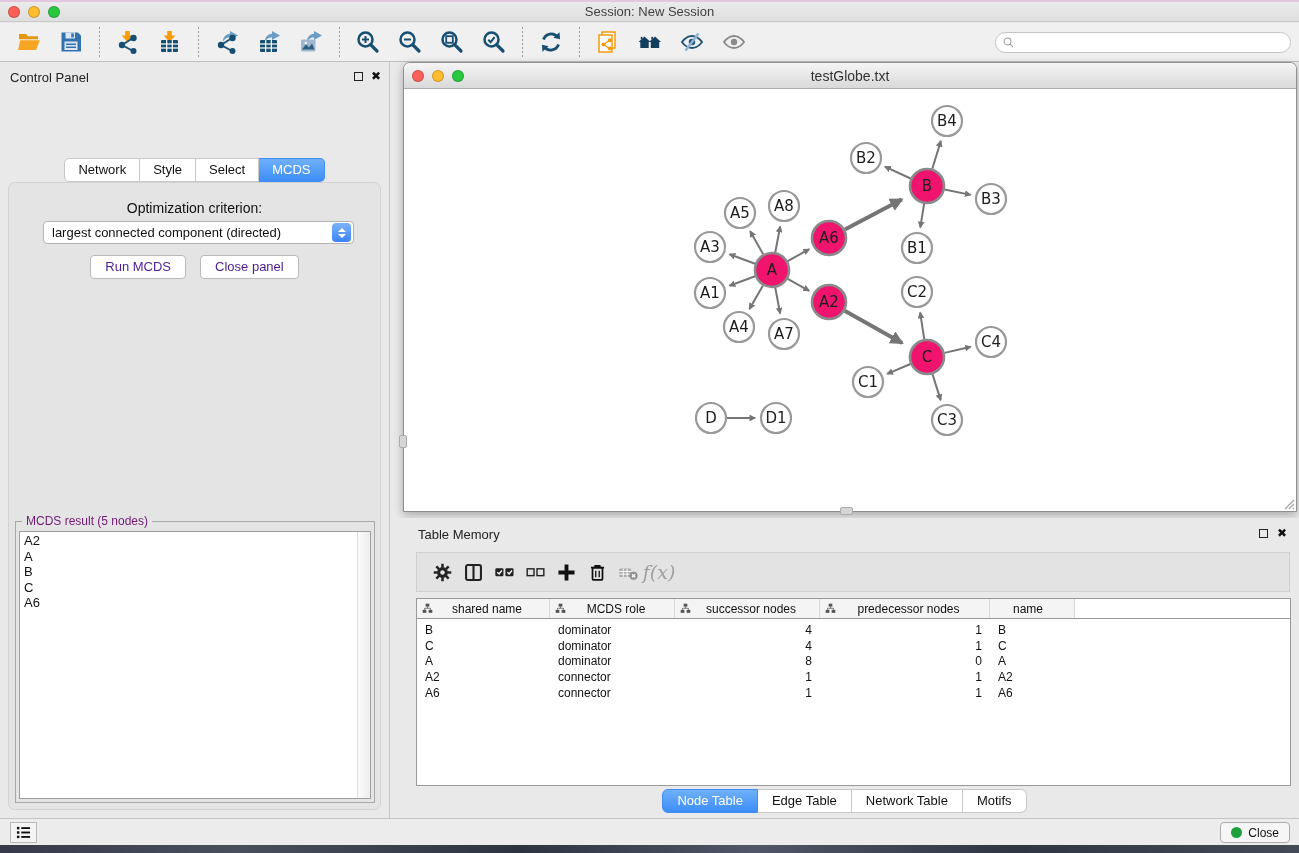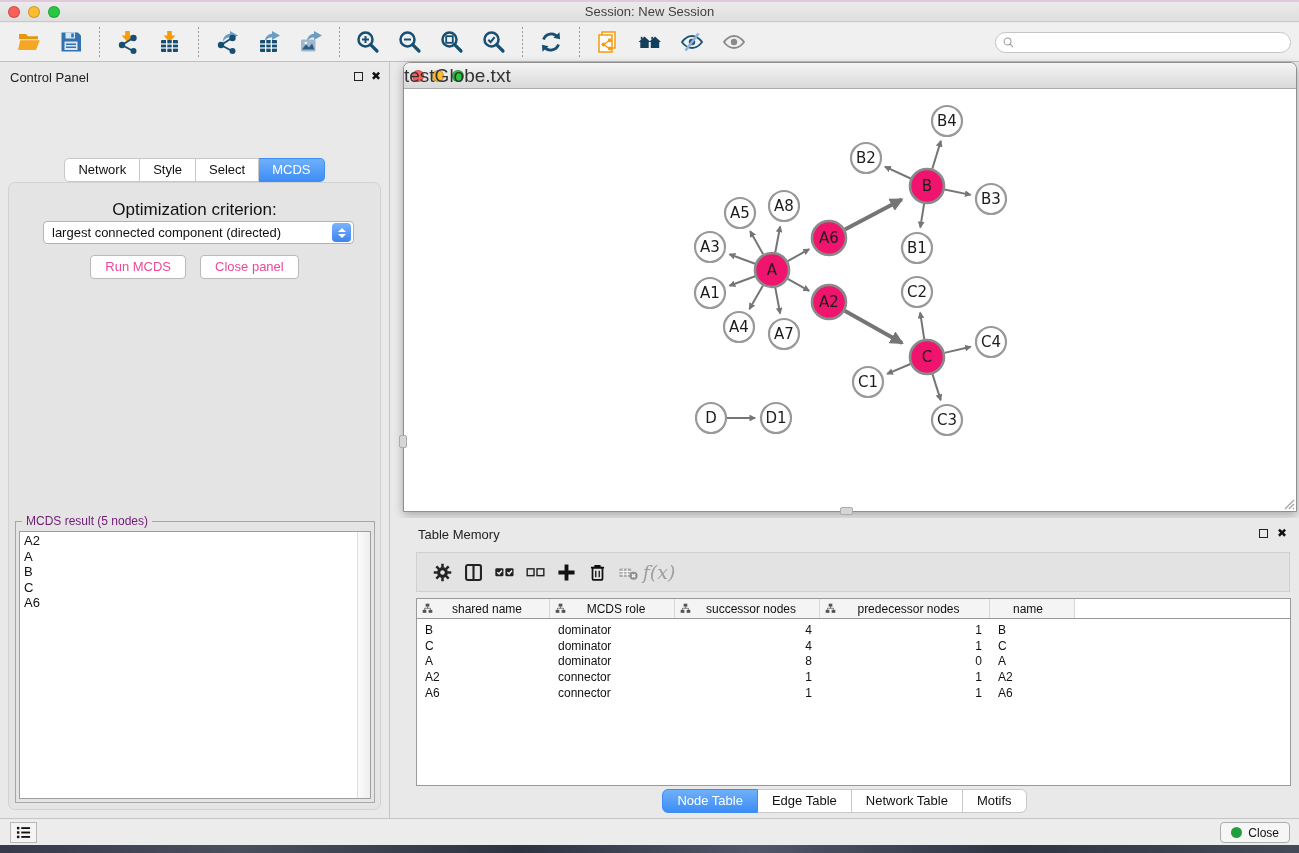--- a/index.html
+++ b/index.html
@@ -39,31 +39,31 @@
   .close-ico { font-size:12px; color:#111; line-height:12px; }
 
   .cp-tabs { position:absolute; left:0; top:96px; width:100%; display:flex; justify-content:center; }
   .cp-tab { font-size:13px; padding:3px 13px 4px; background:#fff; border:1px solid #C8C8C8; border-left:none; color:#111; }
   .cp-tab:first-child { border-left:1px solid #C8C8C8; border-radius:5px 0 0 5px; }
   .cp-tab:last-child { border-radius:0 5px 5px 0; }
   .cp-tab.active { background:linear-gradient(#6FB0F9,#3D8DF6); color:#fff; border-color:#3D8DF6; }
 
   .cp-content { position:absolute; left:8px; right:8px; top:120px; bottom:8px;
     background:#E4E4E4; border:1px solid #D2D2D2; border-radius:7px; }
-  .opt-label { position:absolute; top:17px; left:0; right:0; text-align:center; font-size:17px; color:#111; }
+  .opt-label { position:absolute; top:17px; left:0; right:0; text-align:center; font-size:14px; color:#111; }
   .opt-select { position:absolute; top:38px; left:34px; right:26px; height:23px; background:#fff;
     border:1px solid #B3B3B3; border-radius:4px; display:flex; align-items:center; }
   .opt-select .sel-text { flex:1; font-size:13px; color:#111; padding-left:8px; white-space:nowrap; overflow:hidden; }
   .sel-stepper { width:19px; height:19px; margin-right:2px; border-radius:4px;
     background:linear-gradient(#7CB4FA,#3C82F7); display:flex; flex-direction:column;
     align-items:center; justify-content:center; gap:2px; }
   .sel-stepper .up { width:0; height:0; border-left:4px solid transparent; border-right:4px solid transparent; border-bottom:4px solid #fff; }
   .sel-stepper .dn { width:0; height:0; border-left:4px solid transparent; border-right:4px solid transparent; border-top:4px solid #fff; }
   .cp-buttons { position:absolute; top:72px; left:0; right:0; display:flex; justify-content:center; gap:14px; }
-  .mac-btn { font-size:13px; color:#ec4899; background:#fff; border:1px solid #B9B9B9; border-radius:4px;
+  .mac-btn { font-size:13px; color:#4c1d95; background:#fff; border:1px solid #B9B9B9; border-radius:4px;
     padding:3px 14px 4px; }
 
   .groupbox { position:absolute; left:6px; right:5px; top:338px; bottom:6px;
     border:1px solid #A8A8A8; }
   .groupbox legend,
   .gb-legend { position:absolute; top:-8px; left:6px; background:#E4E4E4; padding:0 4px; font-size:12px; color:#701a75; }
   .gb-list { position:absolute; left:3px; right:3px; top:9px; bottom:3px; background:#fff; border:1px solid #9E9E9E; overflow:hidden; }
   .gb-items { position:absolute; left:0; top:0; right:13px; bottom:0; padding:1px 0 0 4px; }
   .gb-item { font-size:13px; color:#111; line-height:15.5px; }
   .gb-scroll { position:absolute; right:0; top:0; bottom:0; width:13px; background:linear-gradient(90deg,#FBFBFB,#EDEDED); border-left:1px solid #DDD; }
@@ -71,21 +71,21 @@
   
   .right-area { position:absolute; left:390px; top:62px; width:909px; height:756px; background:#E9E9E9; }
 
   
   .net-window { position:absolute; left:13px; right:2px; top:0; height:450px;
     border:1px solid #8F8F8F; border-radius:7px 7px 0 0; background:#fff;
     box-shadow:0 3px 10px rgba(0,0,0,.28); }
   .net-titlebar { position:absolute; left:0; top:0; right:0; height:26px;
     background:linear-gradient(#F5F5F5,#D9D9D9); border-bottom:1px solid #ABABAB;
     border-radius:6px 6px 0 0; display:flex; align-items:center; }
-  .net-titlebar .title { position:absolute; left:0; right:0; font-size:19px; color:#333; }
+  .net-titlebar .title { position:absolute; left:0; right:0; text-align:center; font-size:14px; color:#333; }
   .net-canvas { position:absolute; left:0; top:26px; right:0; bottom:0; background:#fff; overflow:hidden;text-align:right; }
   .resize-grip { position:absolute; right:1px; bottom:1px; width:14px; height:14px; }
   .split-handle-left { position:absolute; left:-5px; top:372px; width:8px; height:13px; background:#D6D6D6; border:1px solid #ABABAB; border-radius:2px; }
   .split-handle-bottom { position:absolute; left:436px; bottom:-4px; width:13px; height:8px; background:#D6D6D6; border:1px solid #ABABAB; border-radius:2px; }
 
   
   .table-panel { position:absolute; left:0; right:0; top:456px; bottom:0; background:#E9E9E9; }
   .tp-head-title { position:absolute; left:28px; top:9px; font-size:13px; color:#222; }
   .tp-head-icons { position:absolute; right:12px; top:9px; display:flex; gap:9px; align-items:center; }
   .tp-toolbar { position:absolute; left:26px; right:9px; top:34px; height:40px; background:#E3E3E3;

